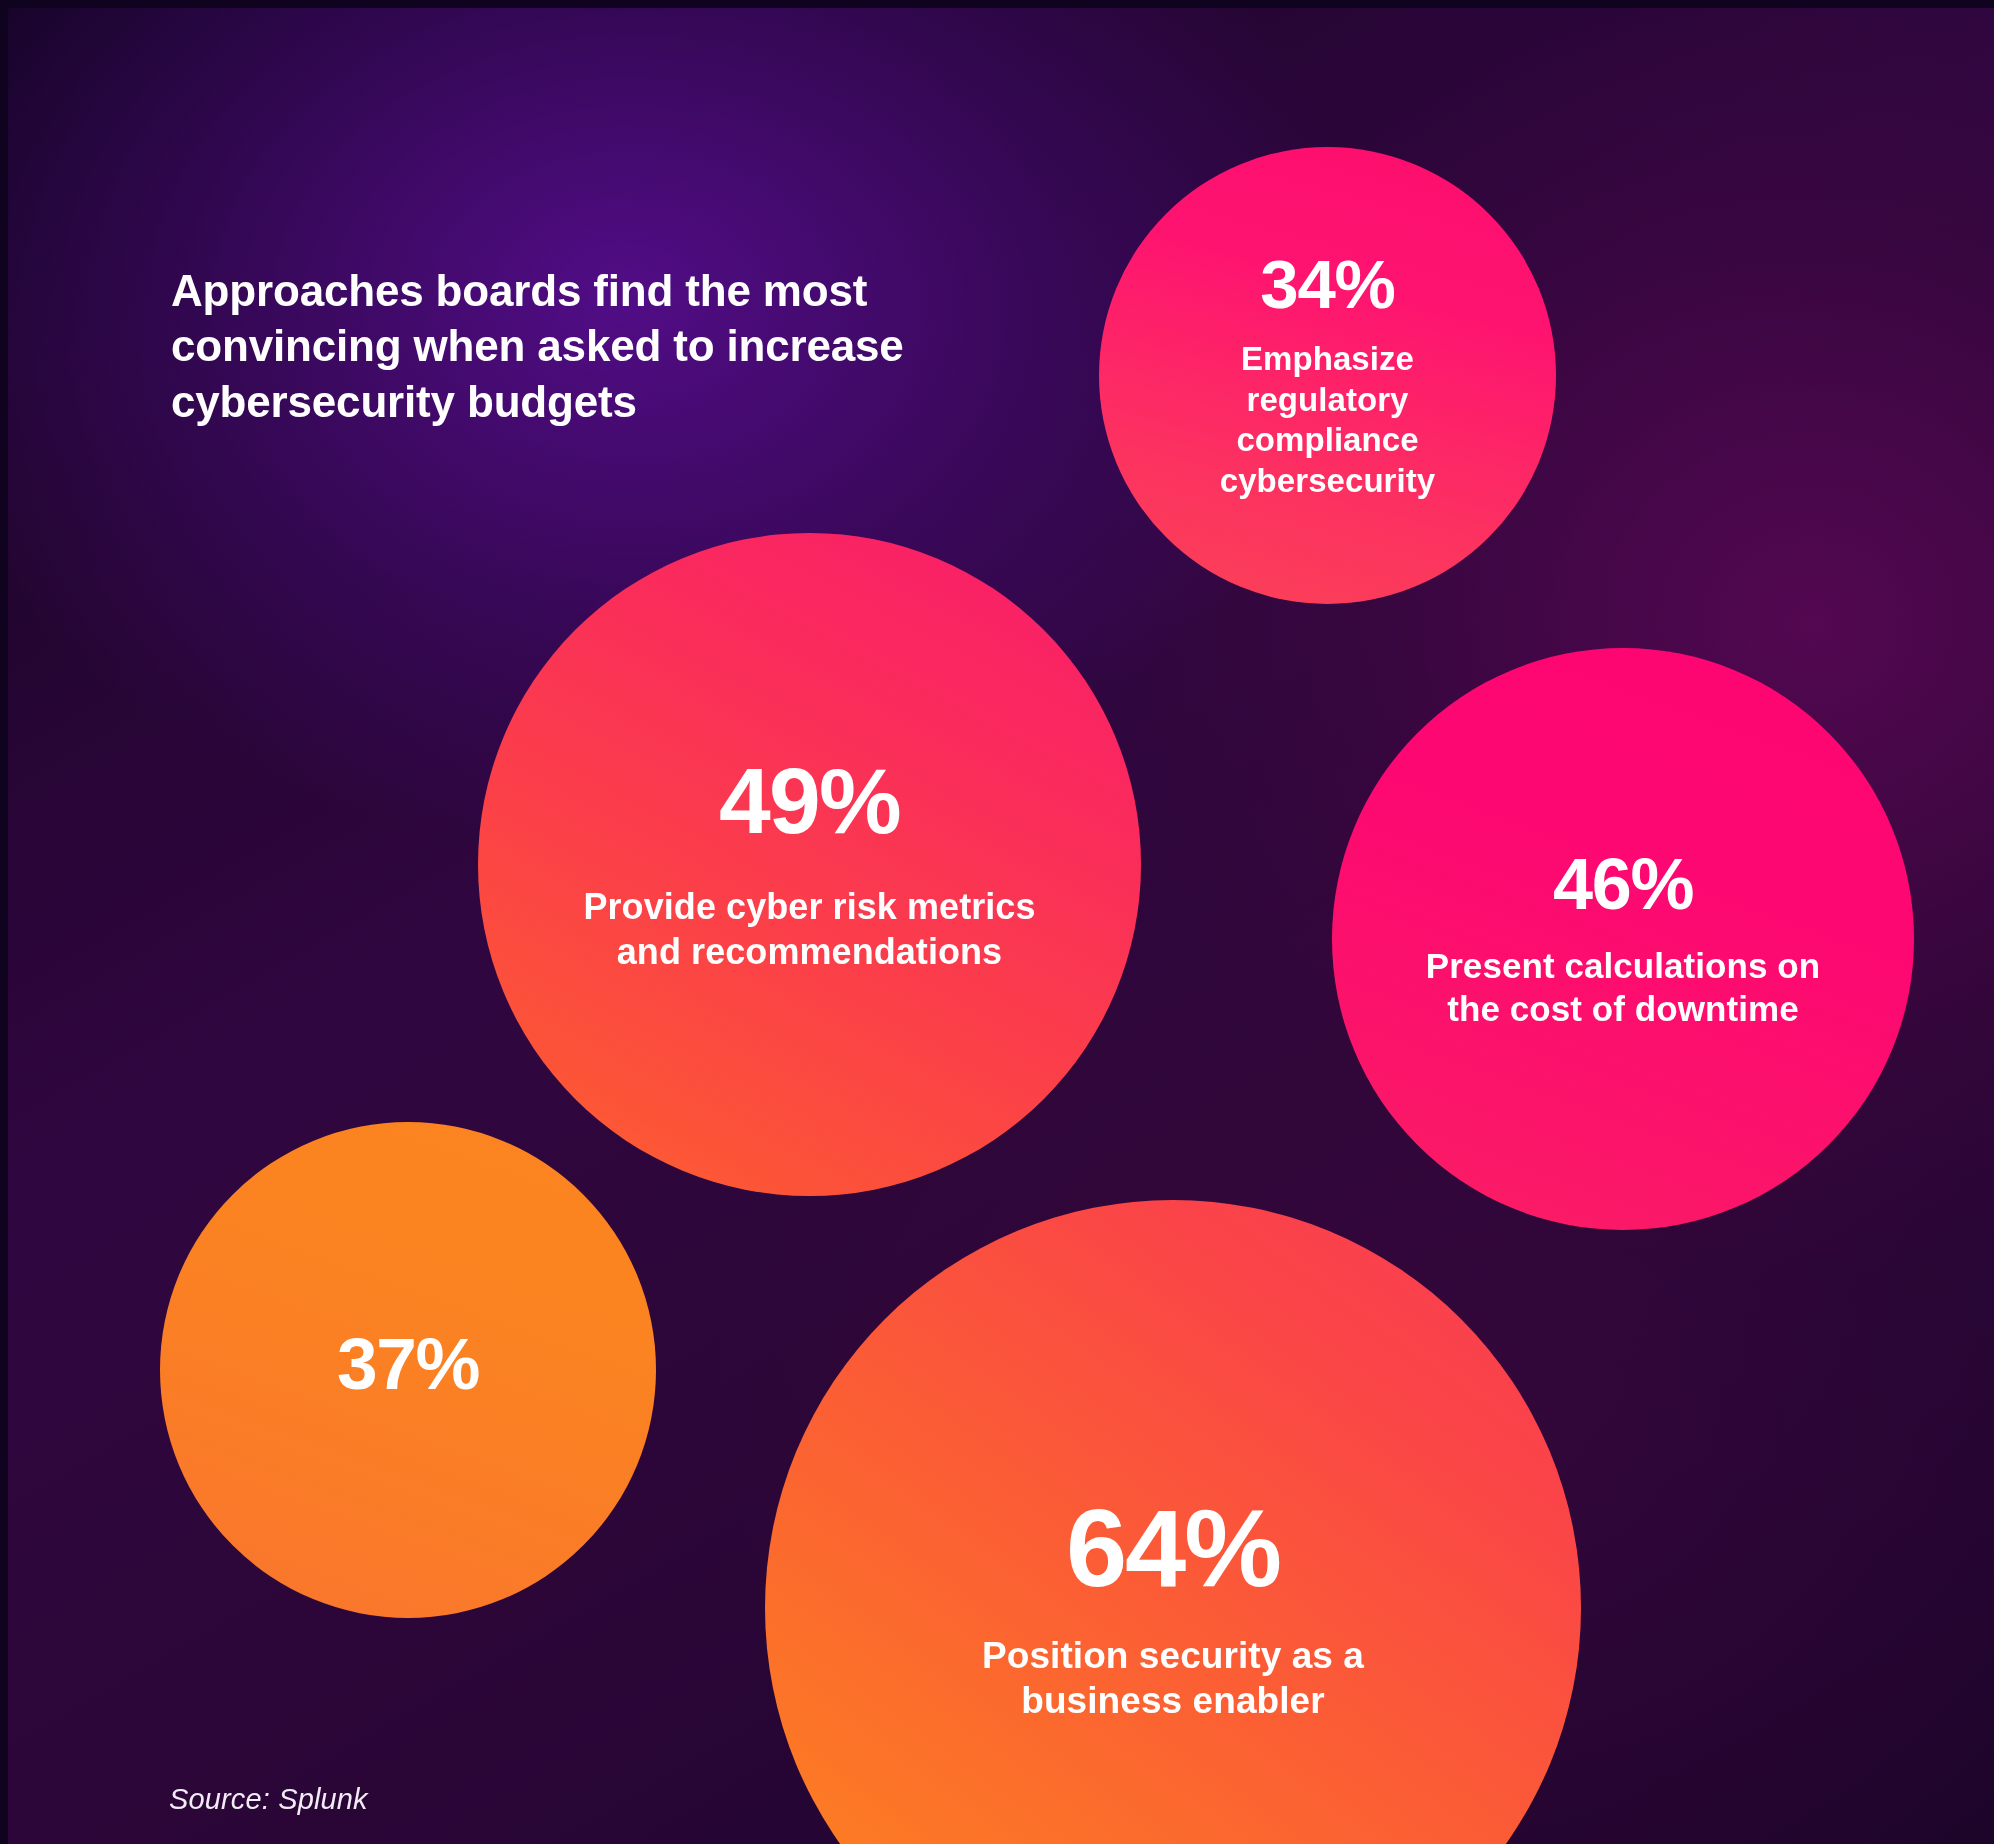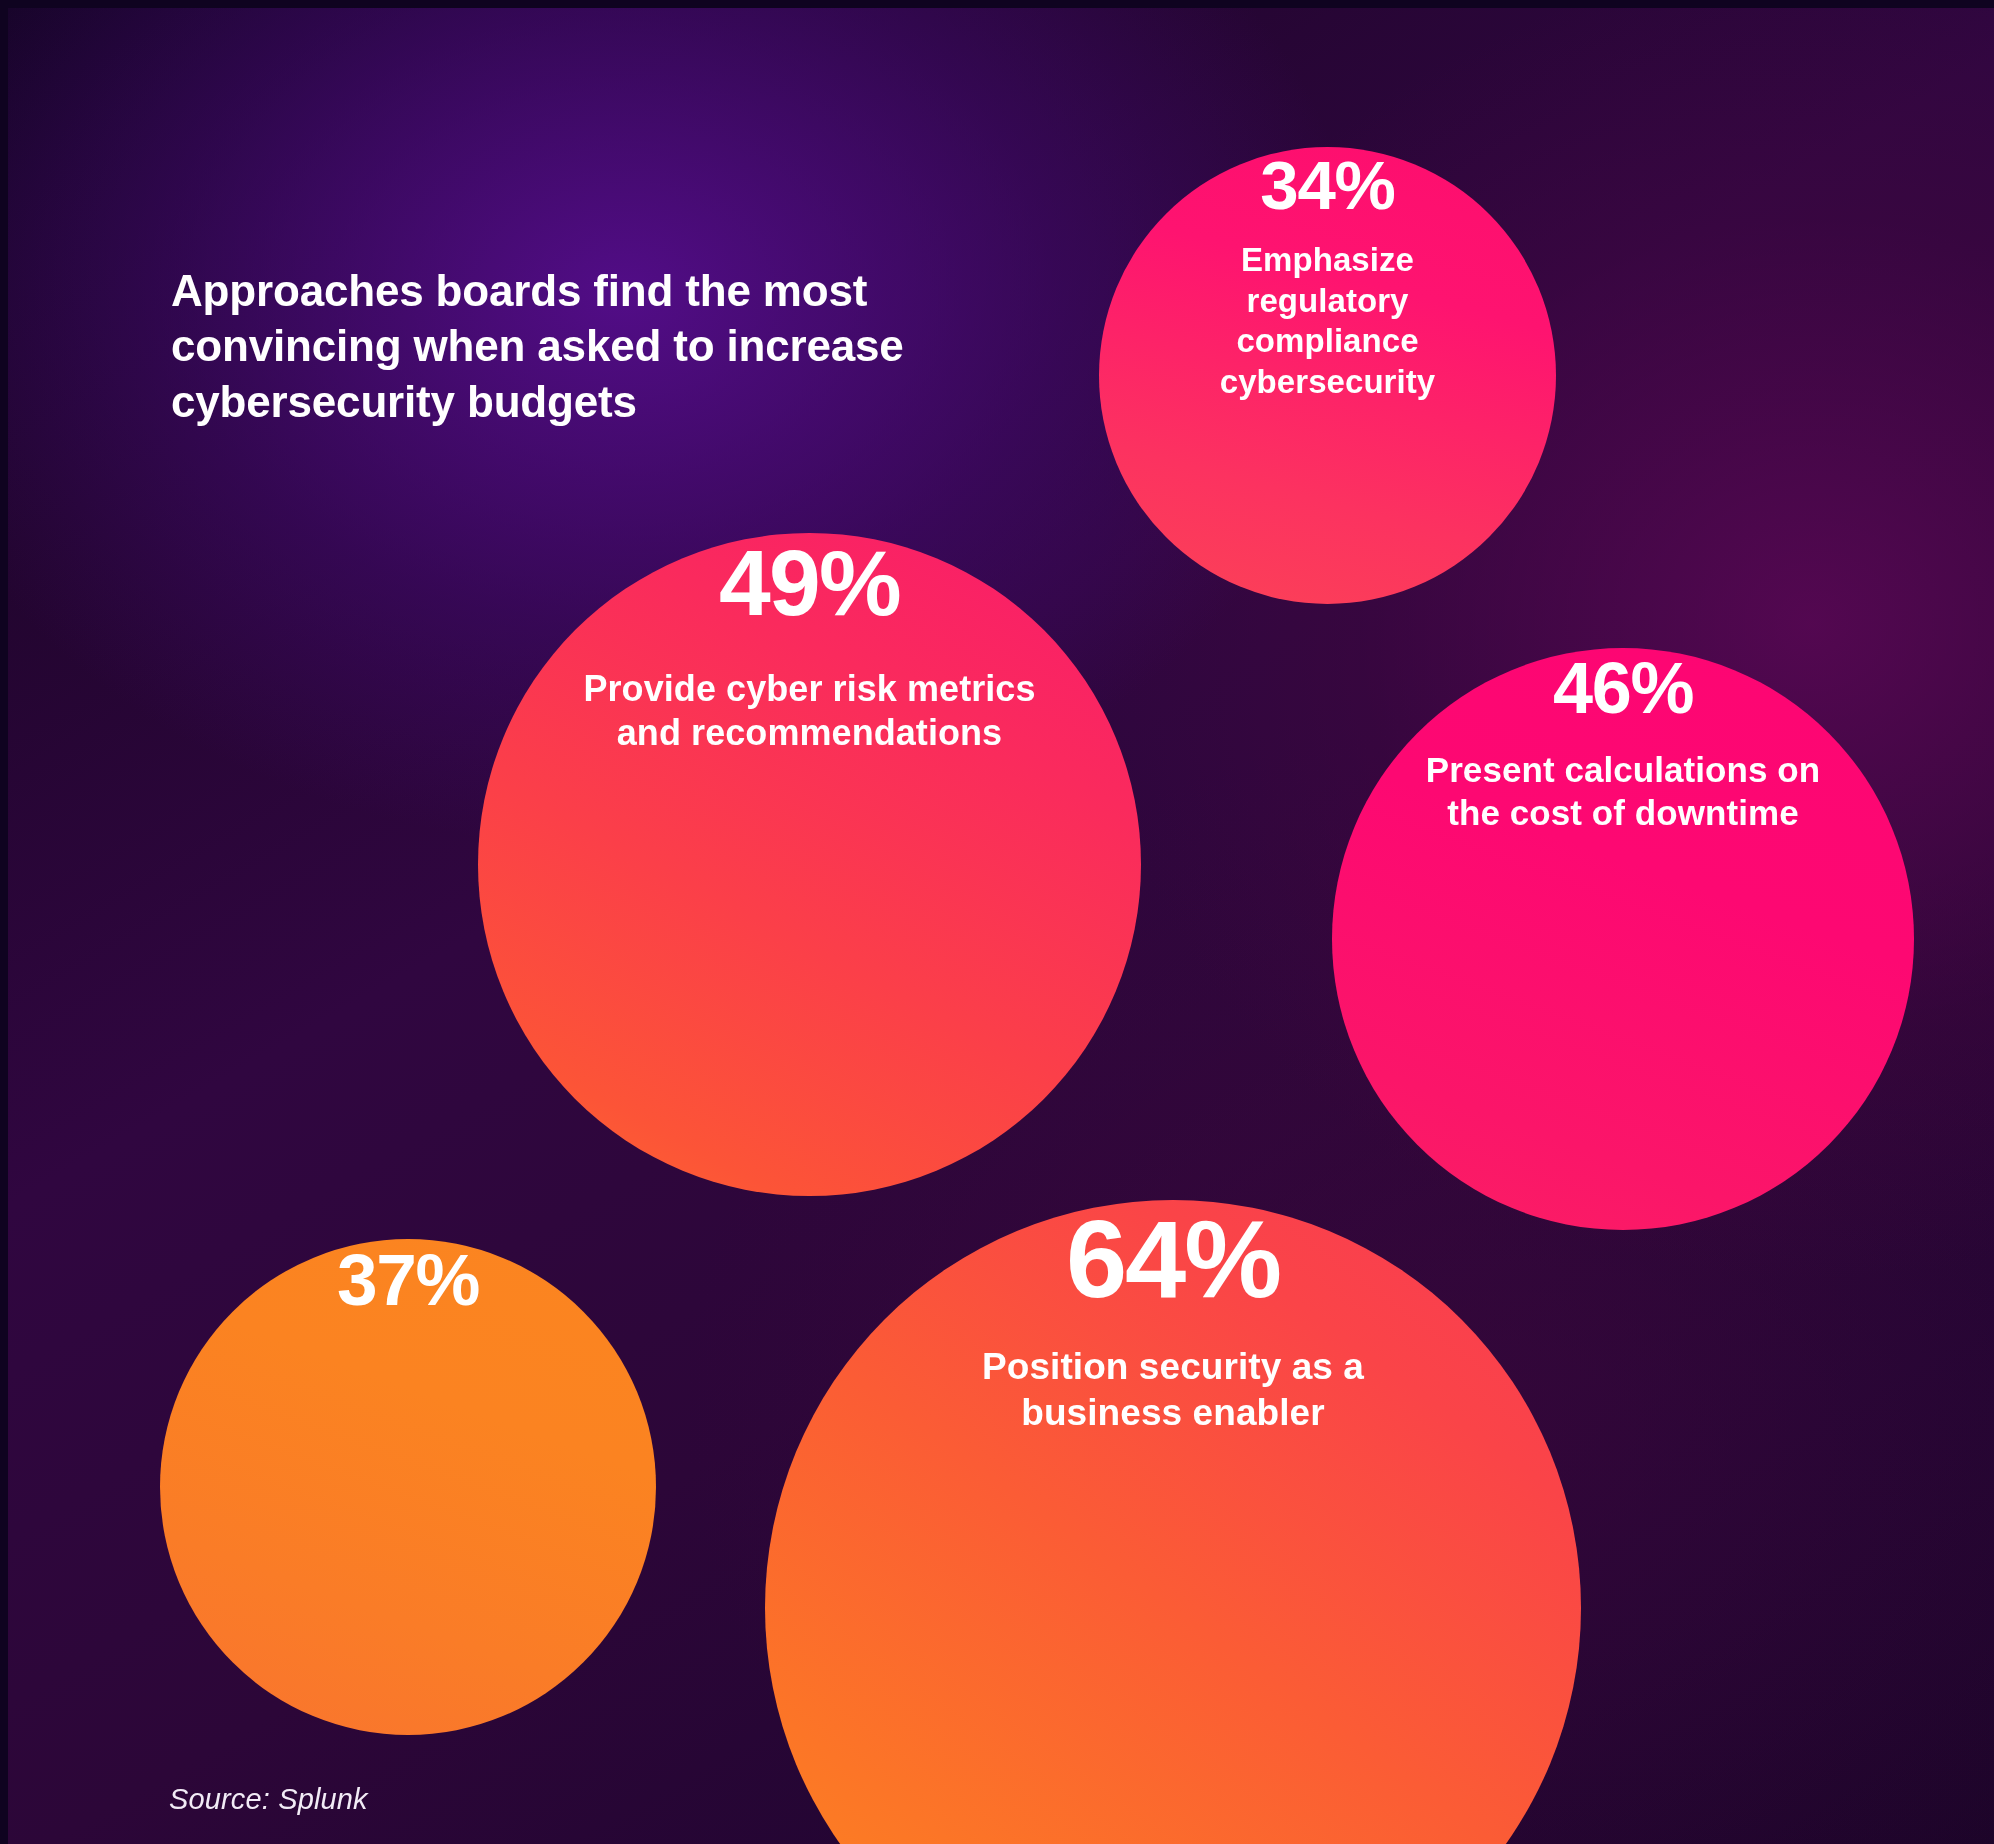--- a/index.html
+++ b/index.html
@@ -41,20 +41,21 @@
           #1b0428 100%);
   }
 
   
   .bubble {
     position: absolute;
     border-radius: 50%;
     display: flex;
     flex-direction: column;
     align-items: center;
+    justify-content: center;
     text-align: center;
     color: #ffffff;
     padding: 0 4%;
   }
 
   .bubble .pct {
     font-weight: 700;
     line-height: 1.0;
     letter-spacing: -0.018em;
     white-space: nowrap;
@@ -89,21 +90,21 @@
   #bubble-46 {
     left: 1324px; top: 640px;
     width: 582px; height: 582px;
     background: linear-gradient(200deg, #fd0573 0%, #fd0872 40%, #fb1569 78%, #fa2063 100%);
   }
   #bubble-46 .pct { font-size: 72px; margin-bottom: 16.4px; }
   #bubble-46 .lbl { font-size: 35px; max-width: 434px; }
 
   
   #bubble-37 {
-    left: 152px; top: 1231px;
+    left: 152px; top: 1114px;
     width: 496px; height: 496px;
     background: linear-gradient(200deg, #fb8520 0%, #fb8321 35%, #fa7c27 70%, #f9742f 100%);
   }
   #bubble-37 .pct { font-size: 73px; margin-bottom: 14px; }
   #bubble-37 .lbl { font-size: 34px; max-width: 369px; }
 
   
   #bubble-64 {
     left: 757px; top: 1192px;
     width: 816px; height: 816px;

